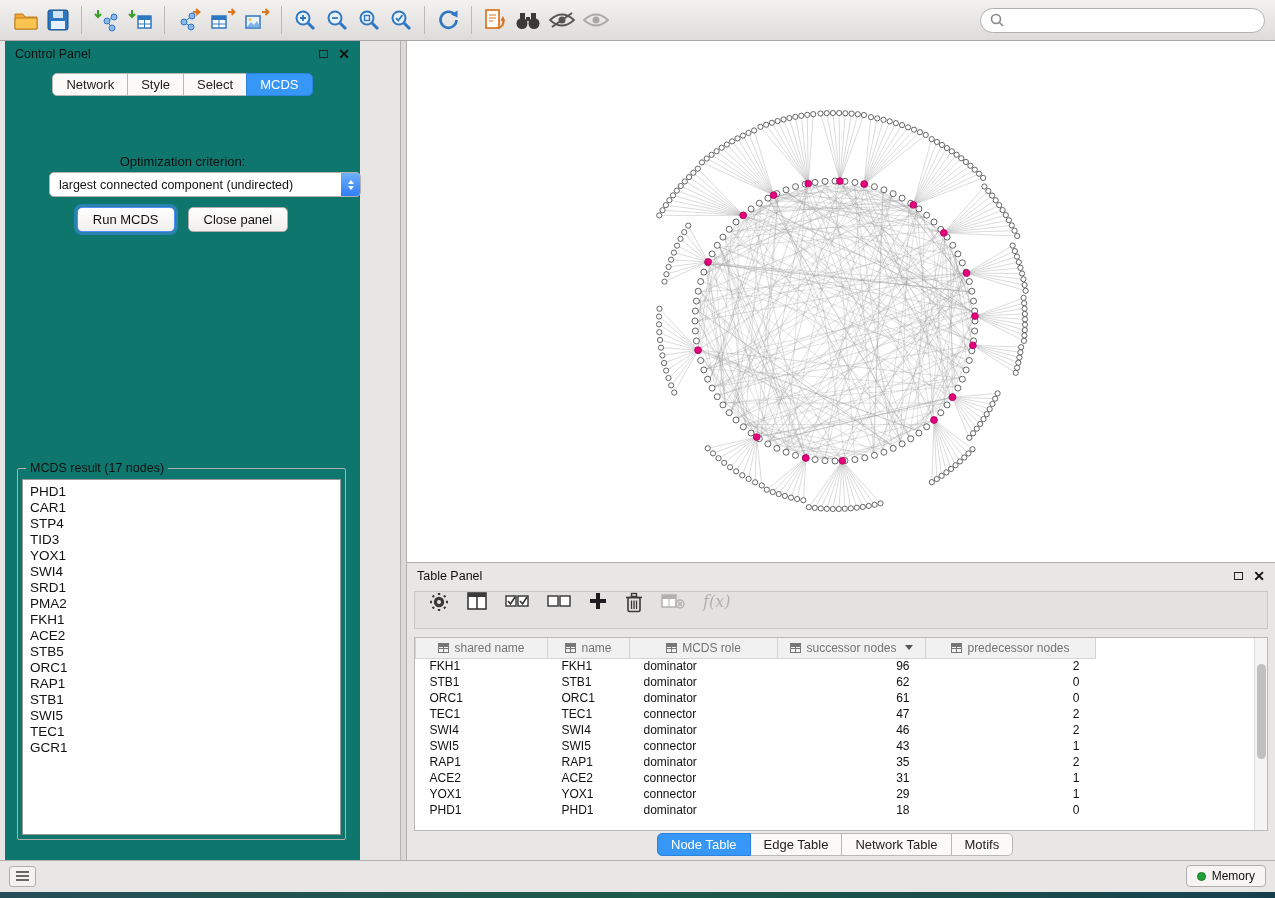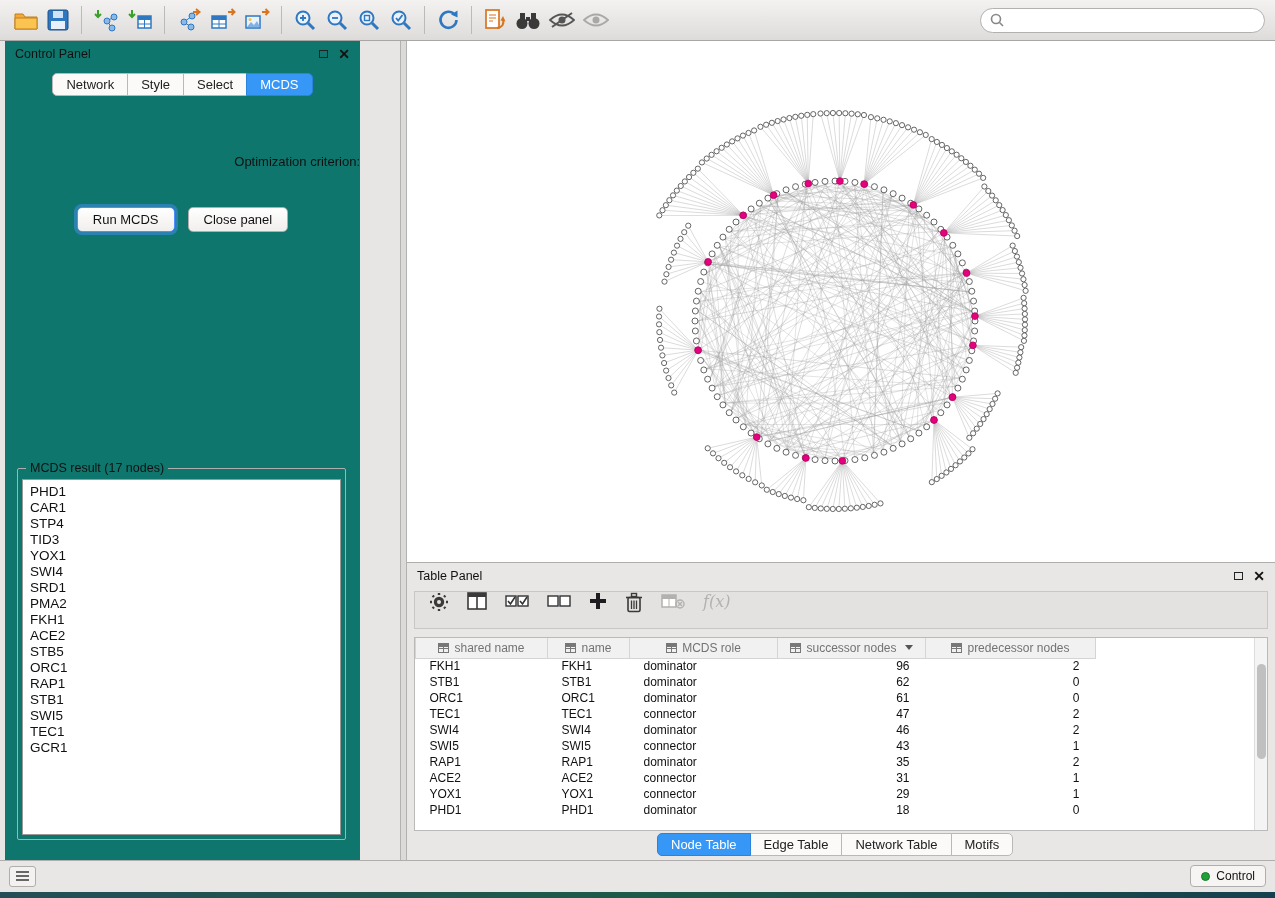--- a/index.html
+++ b/index.html
@@ -19,21 +19,21 @@
 .panel-header{height:26px;display:flex;align-items:center;padding:0 10px;font-size:12.5px;color:#111;}
 .win-btns{margin-left:auto;display:flex;align-items:center;gap:10px;}
 .float-btn{width:9px;height:8px;border:1.5px solid #222;display:inline-block;cursor:pointer;}
 .close-btn{font-size:14px;font-weight:bold;color:#111;line-height:1;cursor:pointer;}
 .seg-tabs{display:flex;}
 .cp-tabs{position:absolute;top:32px;left:0;right:0;justify-content:center;}
 .seg{border:1px solid #bab8b6;background:#fbfaf9;color:#222;font-size:13px;font-family:inherit;padding:3px 13px;margin-left:-1px;cursor:pointer;position:relative;}
 .seg:first-child{border-radius:5px 0 0 5px;margin-left:0;}
 .seg:last-child{border-radius:0 5px 5px 0;}
 .seg.active{background:#3697f6;border-color:#2a83dd;color:#fff;z-index:1;}
-.opt-label{position:absolute;top:113px;left:0;right:0;text-align:right;font-size:13px;color:#111;}
+.opt-label{position:absolute;top:113px;left:0;right:0;text-align:center;font-size:13px;color:#111;}
 .combo{position:absolute;top:131px;left:44px;width:312px;height:25px;background:#fff;border:1px solid #b5b3b1;border-radius:5px;display:flex;align-items:center;cursor:pointer;}
 .combo-text{flex:1;font-size:12.5px;padding-left:9px;color:#111;white-space:nowrap;overflow:hidden;}
 .combo-cap{width:19px;height:100%;background:linear-gradient(#6fb0f9,#2f7ef6);border-radius:0 4px 4px 0;display:flex;flex-direction:column;align-items:center;justify-content:center;gap:2px;}
 .combo-cap i{display:block;width:0;height:0;border-left:3.5px solid transparent;border-right:3.5px solid transparent;}
 .combo-cap .up{border-bottom:4px solid #fff;}
 .combo-cap .dn{border-top:4px solid #fff;}
 .btn-row{position:absolute;top:166px;left:0;right:0;display:flex;justify-content:center;gap:13px;}
 .btn{font-family:inherit;font-size:13px;color:#111;background:linear-gradient(#ffffff,#f1efed);border:1px solid #b0aeac;border-radius:5px;padding:4px 15px;cursor:pointer;}
 .btn.focusring{border-color:#4d90fe;box-shadow:0 0 0 3px rgba(77,144,254,.45);}
 .result-box{position:absolute;left:12px;right:14px;top:420px;bottom:20px;border:1px solid #b0aeac;border-radius:2px;padding:4px;}
@@ -235,20 +235,27 @@
         <span class="close-btn">✕</span>
       </span>
     </div>
     <div class="seg-tabs cp-tabs">
         <button class="seg">Network</button>
         <button class="seg">Style</button>
         <button class="seg">Select</button>
         <button class="seg active">MCDS</button>
       </div>
     <div class="opt-label">Optimization criterion:</div>
+    <div class="combo">
+      <span class="combo-text">largest connected component (undirected)</span>
+      <span class="combo-cap">
+          <i class="up"></i>
+          <i class="dn"></i>
+        </span>
+    </div>
     <div class="btn-row">
       <button class="btn focusring">Run MCDS</button>
       <button class="btn">Close panel</button>
     </div>
     <fieldset class="result-box">
       <legend>MCDS result (17 nodes)</legend>
       <div class="result-list">
           <div class="mcds-item">PHD1</div>
           <div class="mcds-item">CAR1</div>
           <div class="mcds-item">STP4</div>
@@ -1190,17 +1197,17 @@
   <div class="statusbar">
     <button class="status-left-btn">
       <svg width="15" height="12">
           <line x1="1" y1="2" x2="14" y2="2" stroke="#444" stroke-width="1.6"></line>
           <line x1="1" y1="6" x2="14" y2="6" stroke="#444" stroke-width="1.6"></line>
           <line x1="1" y1="10" x2="14" y2="10" stroke="#444" stroke-width="1.6"></line>
         </svg>
     </button>
     <button class="memory-btn">
       <span class="mem-dot"></span>
-      <span>Control</span>
+      <span>Memory</span>
     </button>
   </div>
   <div class="desktop-strip"></div>
 </div>
 
 </body></html>

